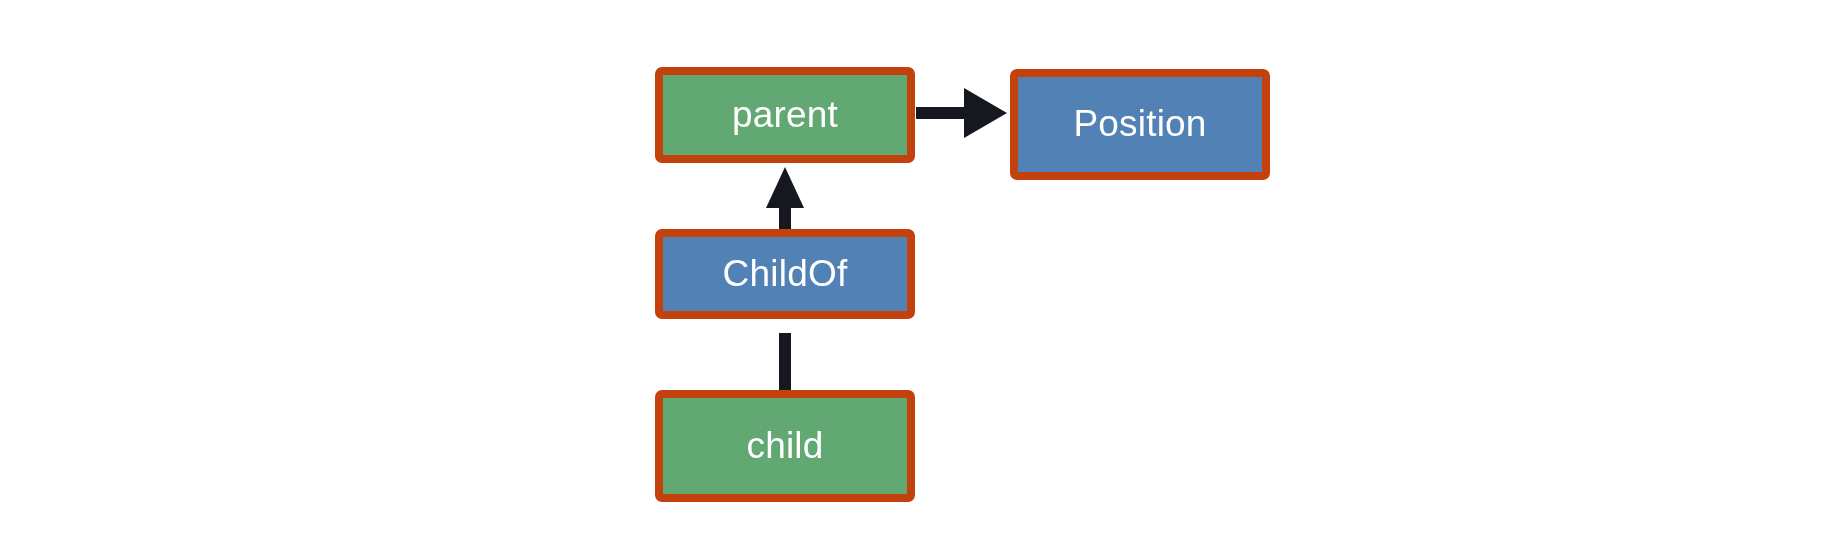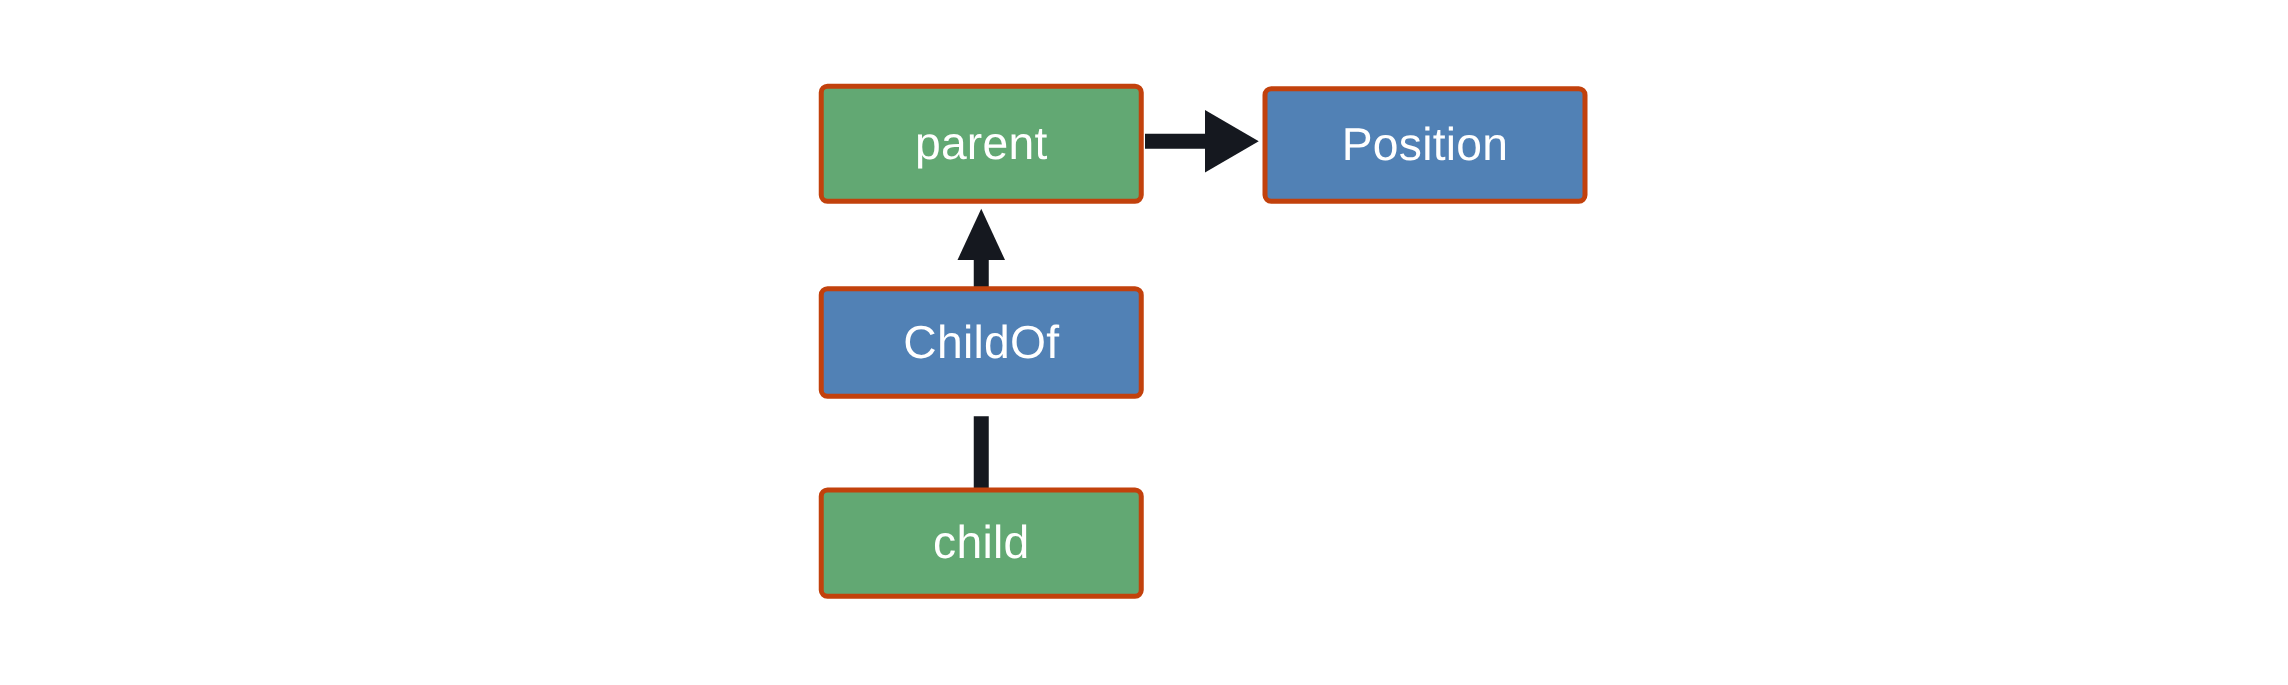--- a/index.html
+++ b/index.html
@@ -24,42 +24,42 @@
     top: 0;
     width: 1830px;
     height: 548px;
   }
   .node {
     position: absolute;
     box-sizing: border-box;
     display: flex;
     align-items: center;
     justify-content: center;
-    border: 4px solid #c2410c;
+    border: 8px solid #c2410c;
     border-radius: 7px;
     color: #ffffff;
     font-size: 37px;
     font-weight: 400;
     line-height: 1;
     letter-spacing: 0.2px;
     font-family: "Liberation Sans", sans-serif;
     white-space: nowrap;
     z-index: 2;
   }
   .node-label {
     display: block;
     transform: translateY(-1px);
   }
   .node-entity { background: #62a873; }
   .node-component { background: #5181b5; }
 
   #node-parent   { left: 655px; top: 67px;  width: 260px; height: 96px; }
-  #node-position { left: 1010px; top: 69px; width: 260px; height: 94px; }
+  #node-position { left: 1010px; top: 69px; width: 260px; height: 111px; }
   #node-childof  { left: 655px; top: 229px; width: 260px; height: 90px; }
-  #node-child    { left: 655px; top: 390px; width: 260px; height: 89px; }
+  #node-child    { left: 655px; top: 390px; width: 260px; height: 112px; }
 </style>
 </head>
 <body>
 
 <div id="canvas">
 
   <svg id="edge-layer" viewBox="0 0 1830 548" width="1830" height="548" xmlns="http://www.w3.org/2000/svg" aria-hidden="true">
 
     <g>
       <rect x="916" y="107" width="50" height="12" fill="#15181f"></rect>

